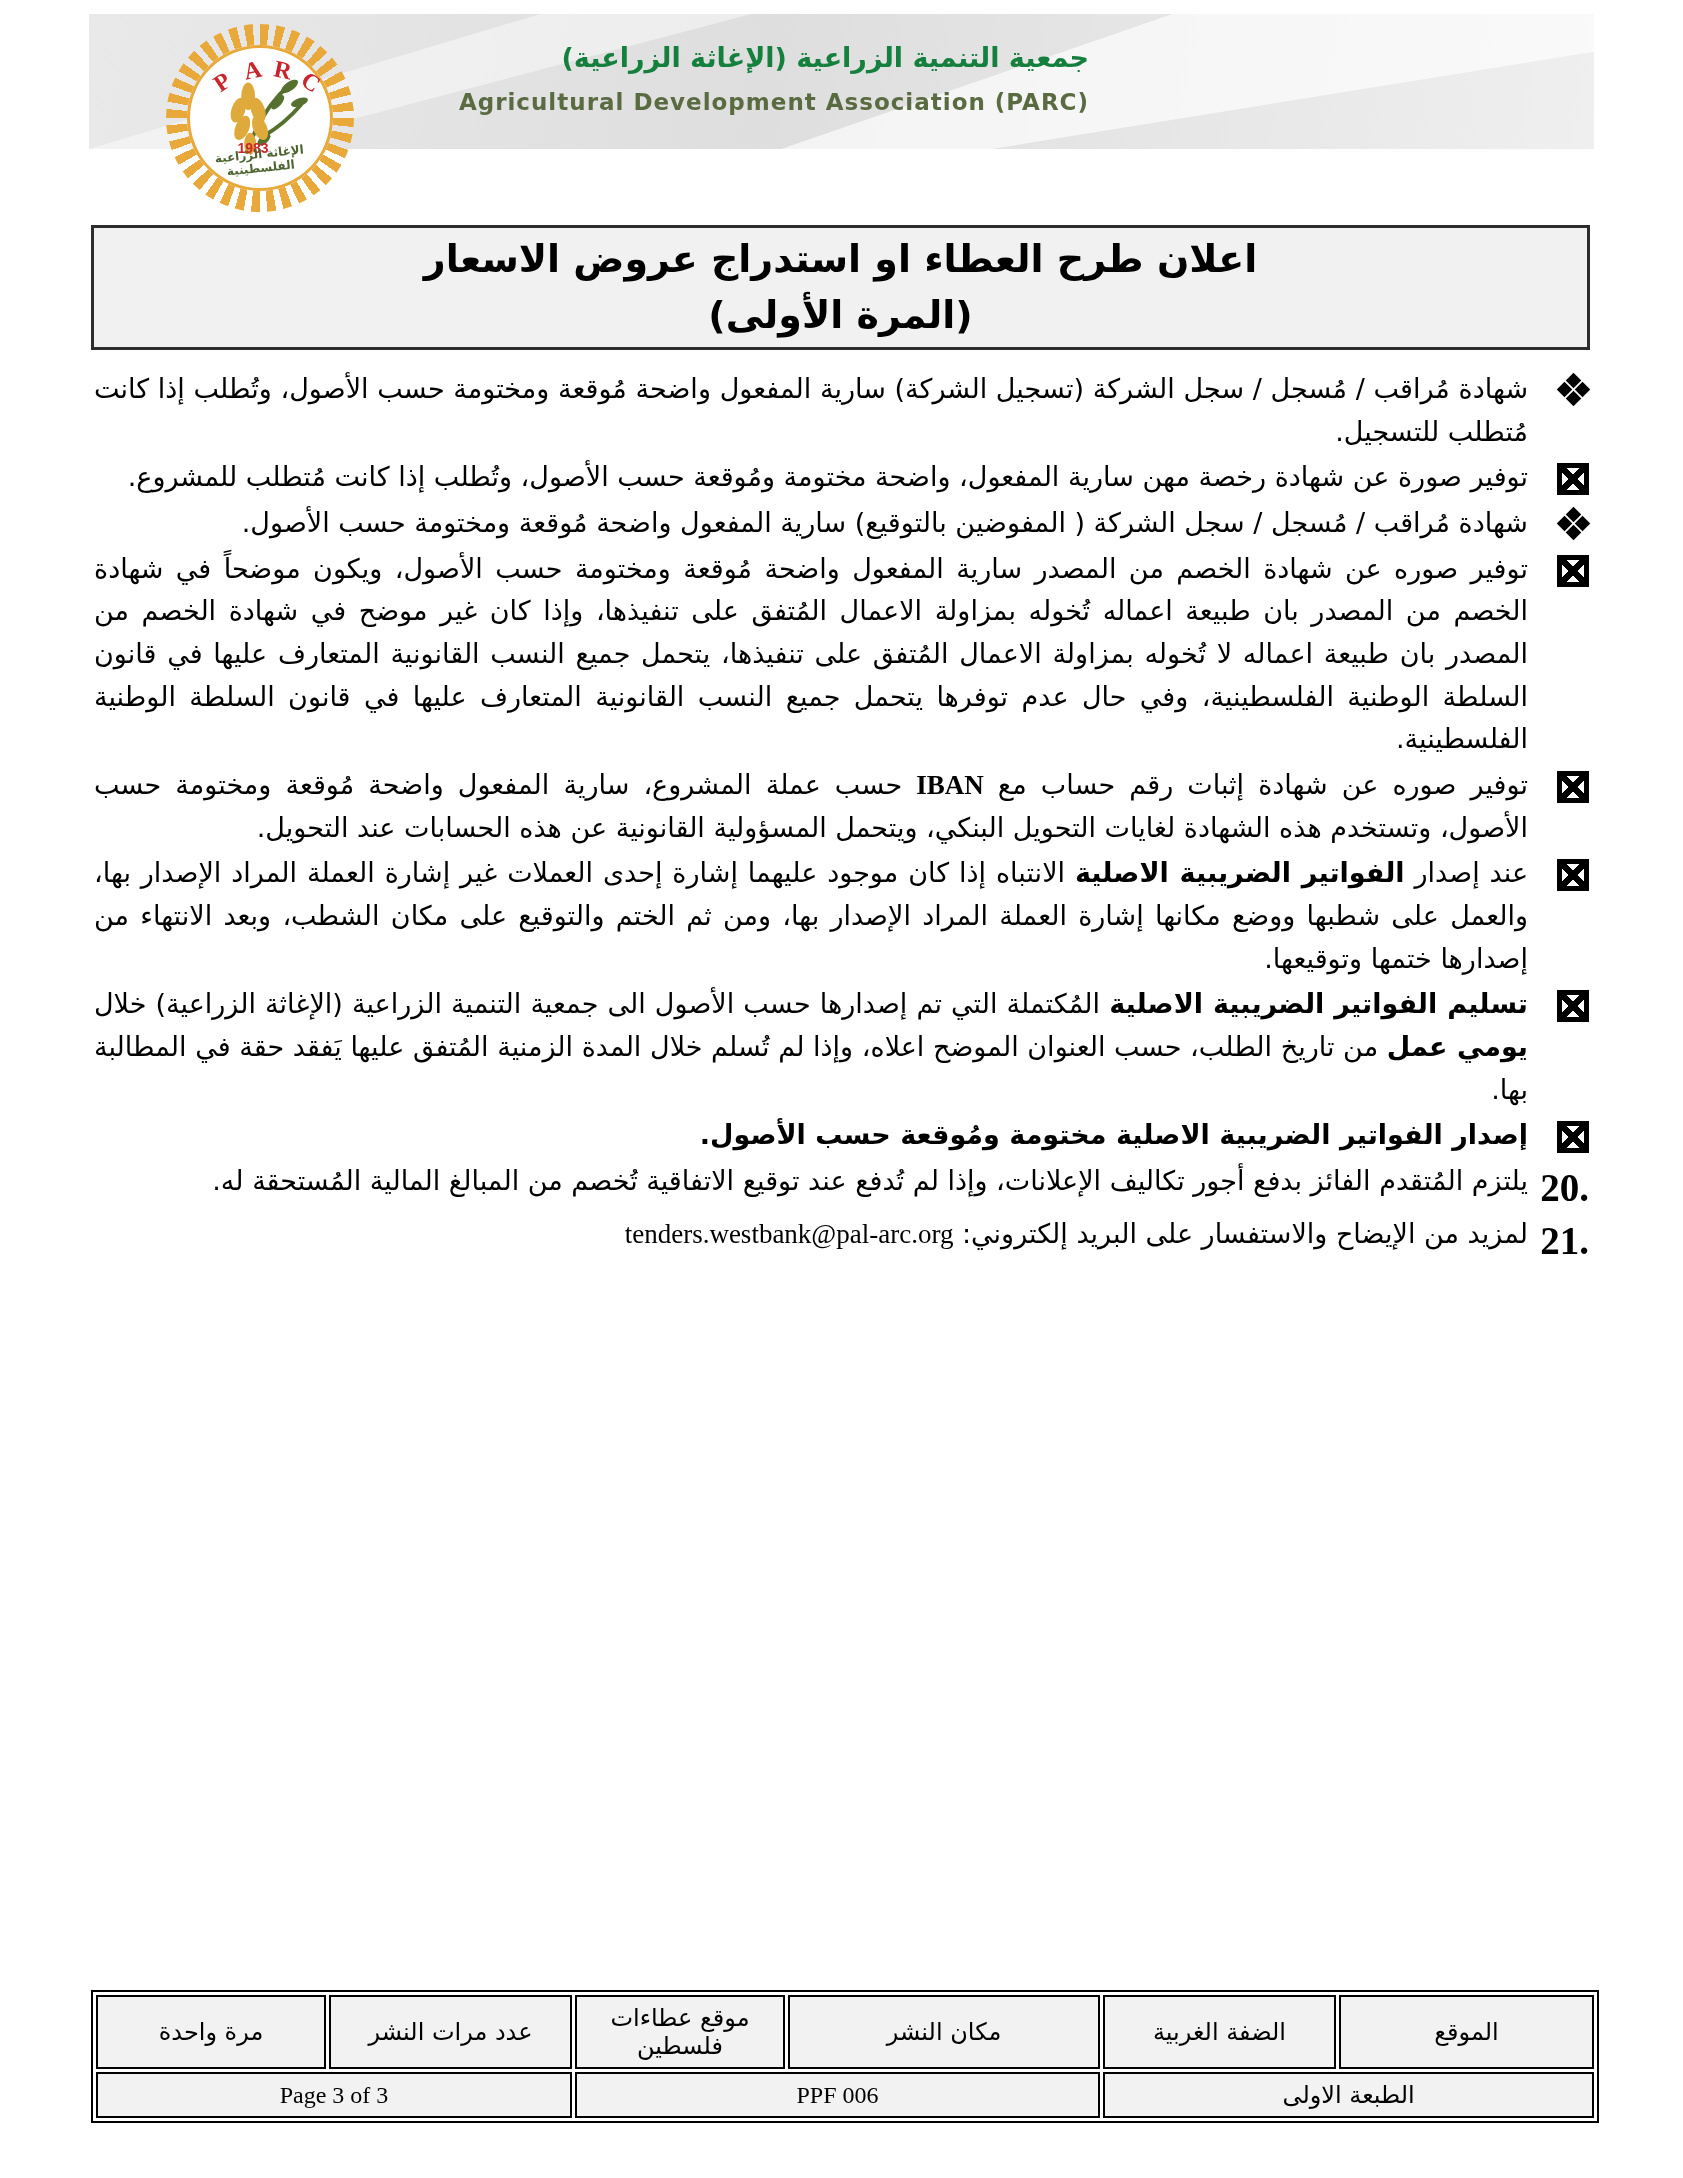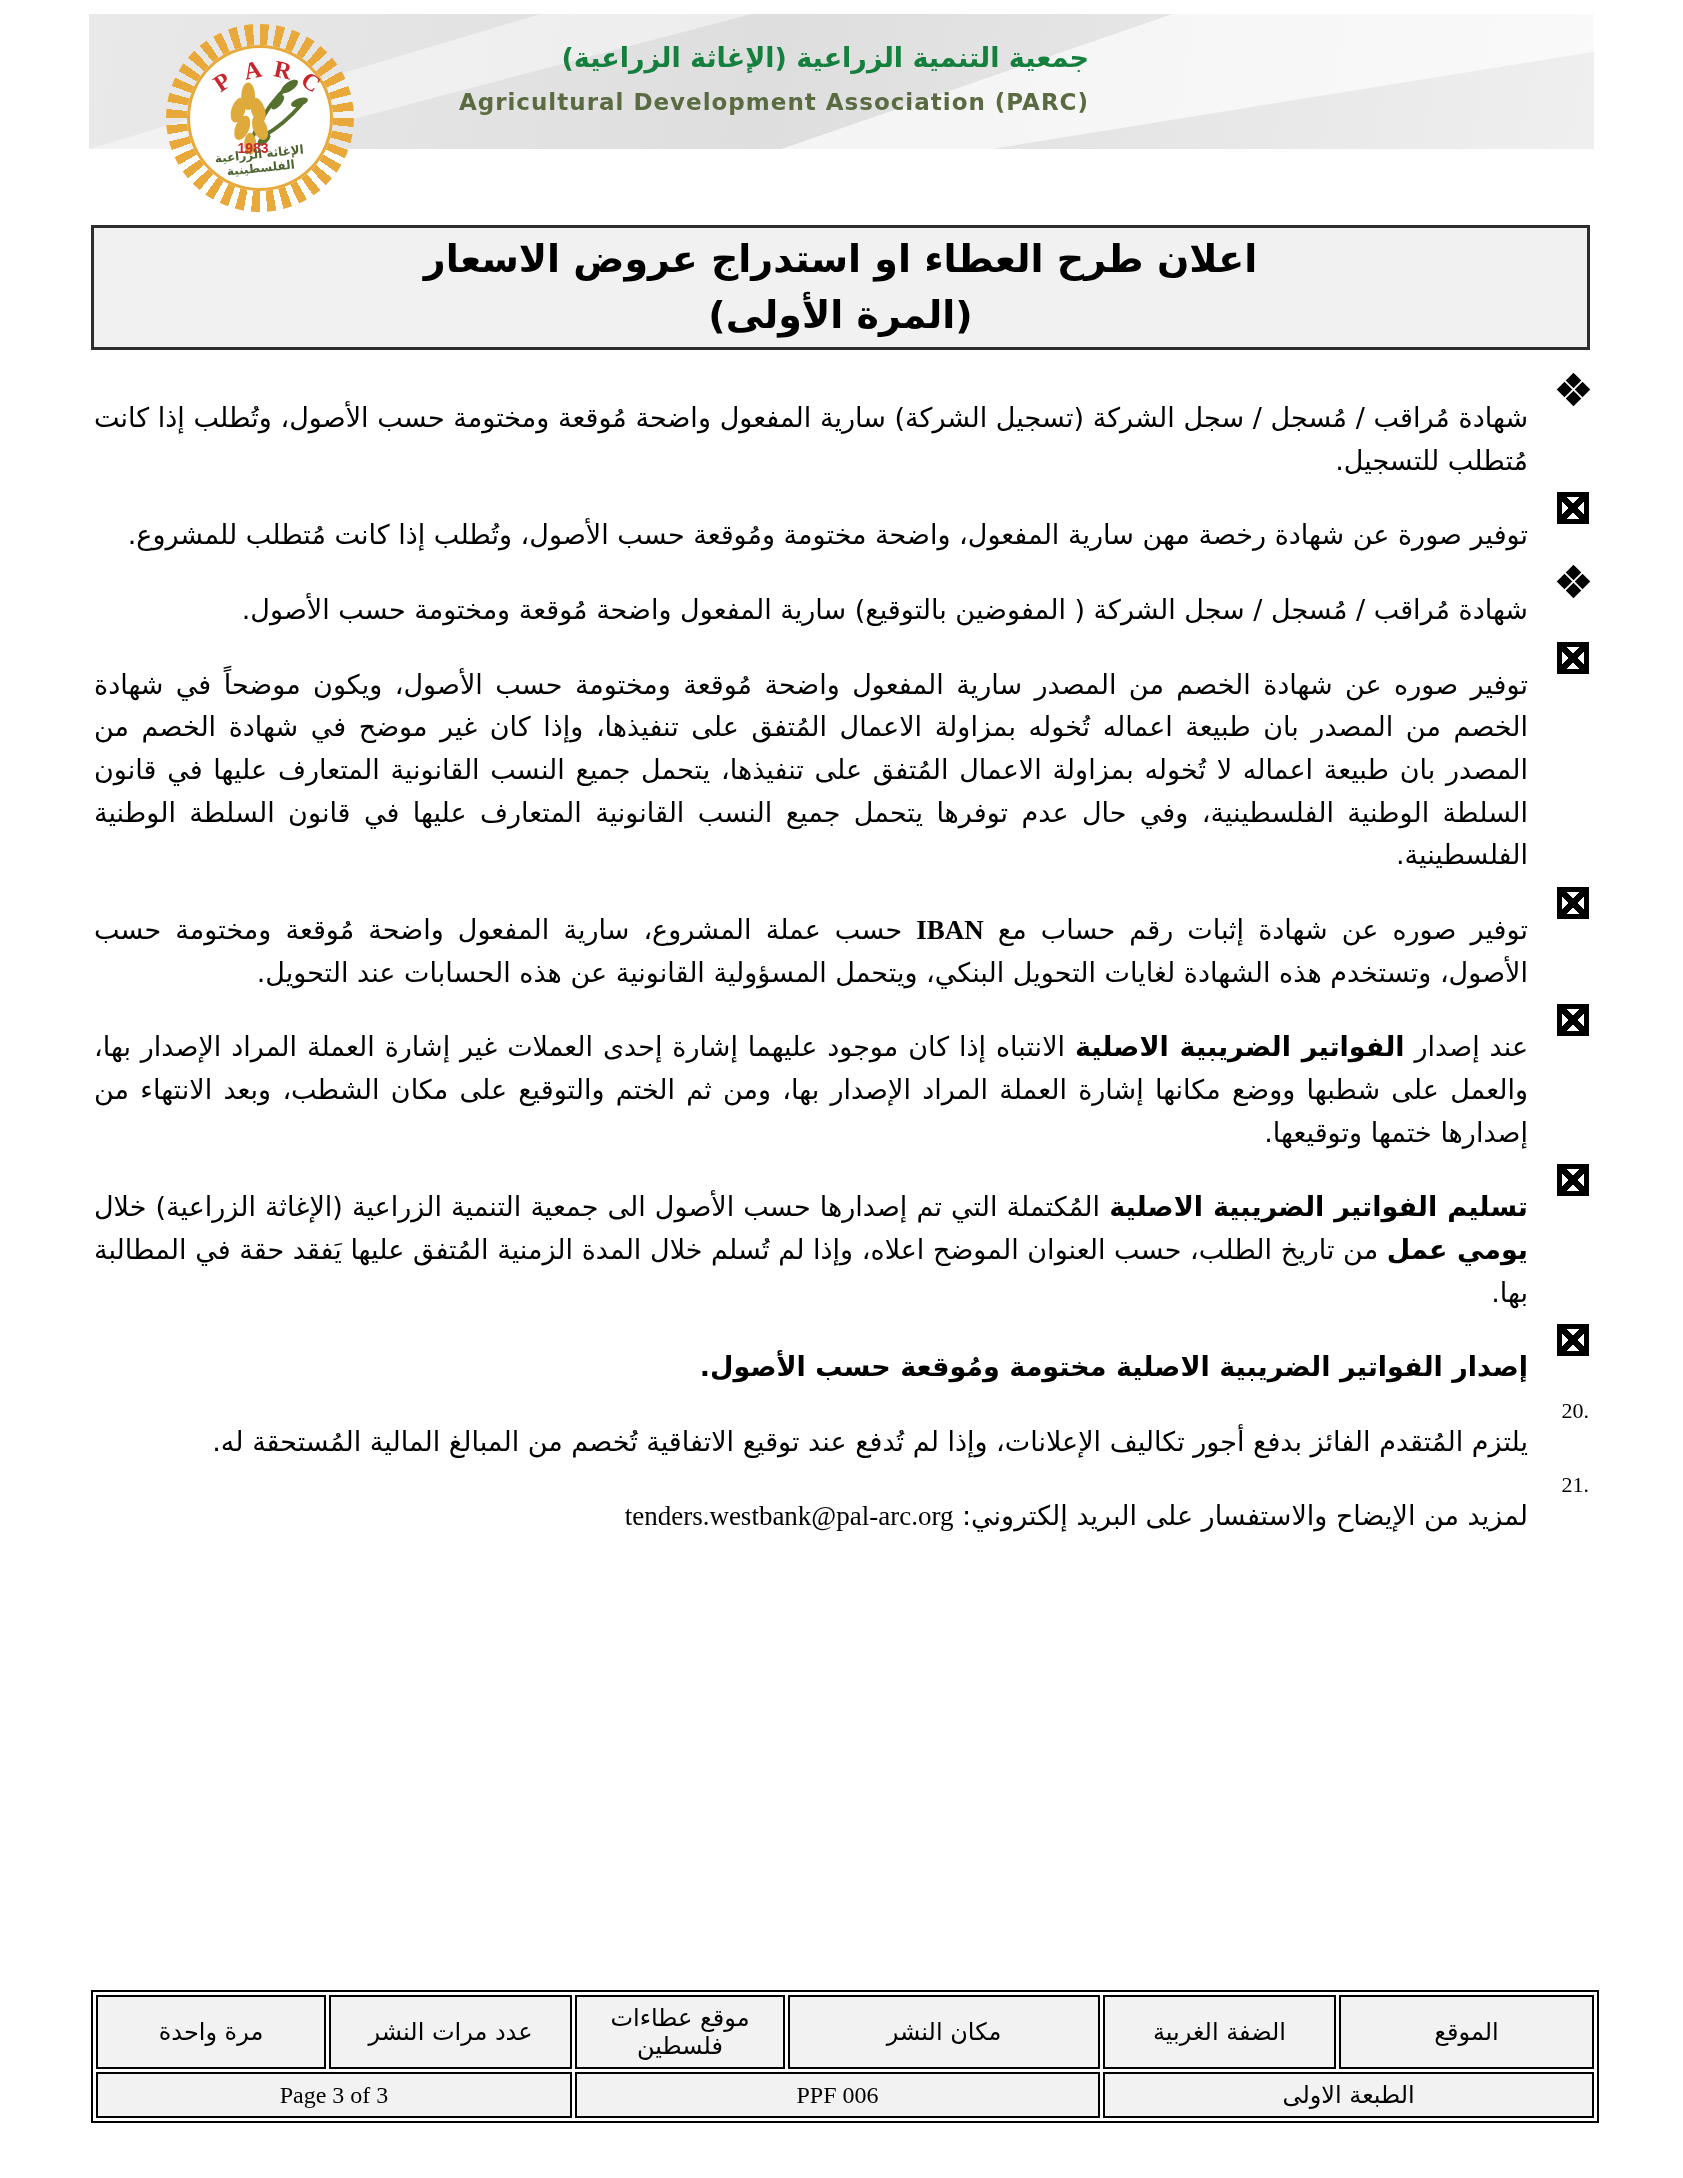--- a/index.html
+++ b/index.html
@@ -42,38 +42,38 @@
   
   .title-box{position:absolute;left:91px;top:225px;width:1499px;height:125px;
         background:#f1f1f1;border:3px solid #2d2d2d;box-sizing:border-box;
         display:flex;flex-direction:column;justify-content:center;align-items:center;}
   .title-line{font-size:38px;font-weight:bold;color:#000;line-height:1.45;direction:rtl;}
 
   
   .body-area{position:absolute;left:94px;top:368px;width:1495px;direction:rtl;}
   .item{display:flex;align-items:flex-start;margin-bottom:3px;}
   .marker-cell{flex:0 0 61px;display:flex;justify-content:flex-start;padding-top:7px;}
-  .item-text{flex:1;font-size:27px;line-height:1.58;text-align:justify;color:#000;margin-top:29px;}
+  .item-text{flex:1;font-size:27px;line-height:1.58;text-align:justify;color:#000;}
   .item-text .b{font-weight:bold;}
   .item-text .ltr{direction:ltr;unicode-bidi:embed;font-family:"Liberation Serif","DejaVu Sans",serif;}
 
   .diamond{position:relative;width:30px;height:30px;display:inline-block;}
   .diamond i{position:absolute;width:11px;height:11px;background:#000;transform:rotate(45deg);}
   .diamond i:nth-child(1){top:0;left:9px;}
   .diamond i:nth-child(2){top:9px;left:0;}
   .diamond i:nth-child(3){top:9px;left:18px;}
   .diamond i:nth-child(4){top:18px;left:9px;}
 
   .xbox{width:22px;height:22px;display:inline-block;border:5px solid #000;
         background:
           linear-gradient(45deg,transparent 40%,#000 40% 60%,transparent 60%),
           linear-gradient(-45deg,transparent 40%,#000 40% 60%,transparent 60%);}
 
-  .num-marker{font-family:"Liberation Serif",serif;font-size:22px;direction:ltr;
-        unicode-bidi:embed;line-height:1.1;}
+  .num-marker{font-family:"Liberation Serif",serif;font-size:39px;direction:ltr;
+        unicode-bidi:embed;line-height:1.1;font-weight:bold;}
 
   
   .footer-table{position:absolute;left:91px;top:1990px;width:1501px;direction:rtl;
         border-collapse:separate;border-spacing:3px;border:2px solid #000;background:#fff;
         table-layout:fixed;}
   .footer-table td{border:2px solid #000;background:#f2f2f2;text-align:center;
         font-size:24px;padding:7px 10px;height:32px;box-sizing:border-box;margin-left:34px;}
   .cell-page{text-align:left;direction:ltr;font-family:"Liberation Serif",serif;font-size:26px;}
   .cell-code{direction:ltr;font-family:"Liberation Serif",serif;font-size:26px;}
 </style>

